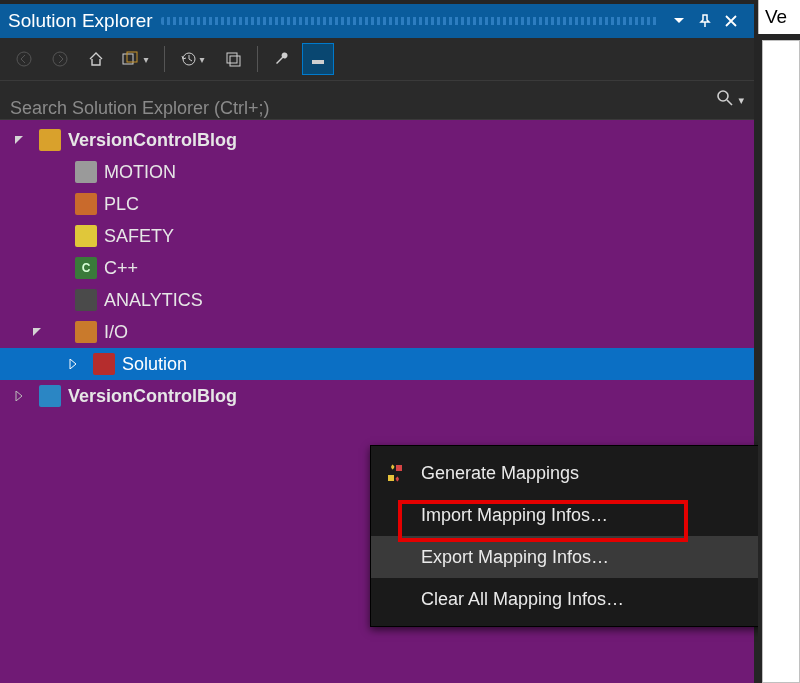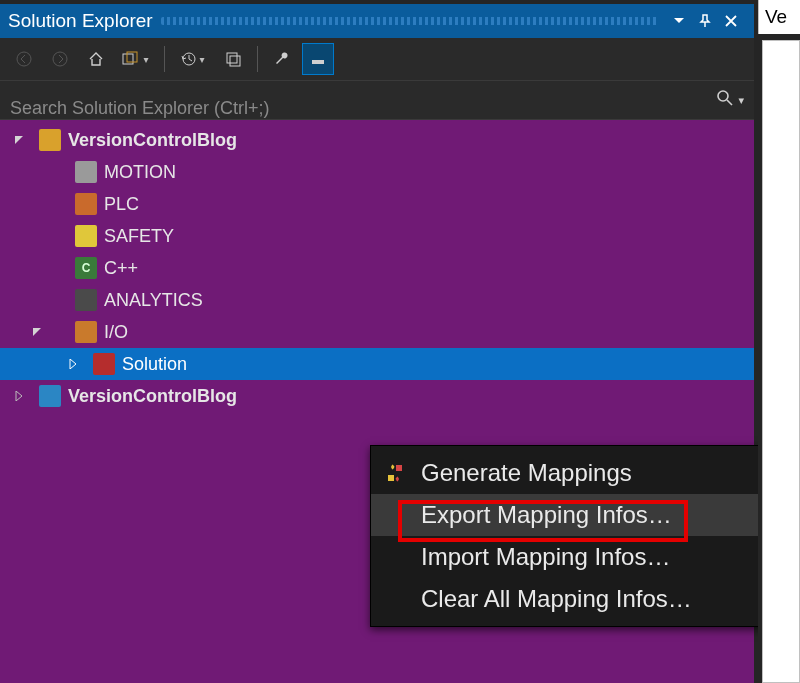--- a/index.html
+++ b/index.html
@@ -21,21 +21,21 @@
   .searchbar .sicon{flex:0 0 auto;display:flex;align-items:center;gap:4px;}
   .tree{padding:4px 0 0 0;}
   .row{height:32px;display:flex;align-items:center;font-size:18px;color:#e6e6e6;white-space:nowrap;}
   .row .ind{display:inline-block;height:1px;}
   .row .arrow{width:18px;display:inline-flex;justify-content:center;color:#bbb;}
   .row .arrow svg{display:block;}
   .row .ico{width:24px;height:24px;display:inline-flex;align-items:center;justify-content:center;margin-right:6px;}
   .row.selected{background:#0b6fc4;color:#fff;}
   .row.bold .lbl{font-weight:600;}
   .ctxmenu{position:absolute;left:370px;top:445px;width:430px;background:#1a1a1a;border:1px solid #000;box-shadow:0 3px 8px rgba(0,0,0,.6);padding:6px 0;}
-  .ctx-item{height:42px;display:flex;align-items:center;font-size:24px;color:#eaeaea;padding:0 14px 0 8px;}
+  .ctx-item{height:42px;display:flex;align-items:center;font-size:18px;color:#eaeaea;padding:0 14px 0 8px;}
   .ctx-item .cico{width:32px;display:inline-flex;justify-content:center;margin-right:10px;}
   .ctx-item.hover{background:#3a3a3a;}
   .highlight{position:absolute;left:398px;top:500px;width:290px;height:42px;border:4px solid #e40000;pointer-events:none;box-sizing:border-box;}
   .rightstub{position:absolute;left:758px;top:0;width:42px;height:683px;background:#252525;}
   .rightstub .tab{height:34px;background:#ffffff;display:flex;align-items:center;color:#000;font-size:19px;padding-left:6px;border-left:1px solid #c0c0c0;}
   .rightstub .body{position:absolute;left:4px;top:40px;right:0;bottom:0;background:#fff;border:1px solid #c0c0c0;}
   
   .ibox{width:22px;height:22px;border-radius:2px;display:flex;align-items:center;justify-content:center;font-size:12px;font-weight:bold;color:#222;}
   .i-sol{background:#393939;border:1px solid #555;}
   .i-sol::after{content:'';width:8px;height:8px;background:#b444c4;display:block;}
@@ -260,27 +260,27 @@
     <span class="cico">
       <svg width="20" height="20" viewBox="0 0 20 20">
         <rect x="11" y="2" width="6" height="6" fill="#d64545"></rect>
         <rect x="3" y="12" width="6" height="6" fill="#e6c23a"></rect>
         <path d="M6 4h3M9 4l-2-2M9 4l-2 2" stroke="#e6c23a" stroke-width="1.5" fill="none"></path>
         <path d="M14 16h-3M11 16l2-2M11 16l2 2" stroke="#d64545" stroke-width="1.5" fill="none"></path>
       </svg>
     </span>
     <span>Generate Mappings</span>
   </div>
+  <div class="ctx-item">
+    <span class="cico"></span>
+    <span>Import Mapping Infos…</span>
+  </div>
   <div class="ctx-item hover">
     <span class="cico"></span>
     <span>Export Mapping Infos…</span>
-  </div>
-  <div class="ctx-item">
-    <span class="cico"></span>
-    <span>Import Mapping Infos…</span>
   </div>
   <div class="ctx-item">
     <span class="cico"></span>
     <span>Clear All Mapping Infos…</span>
   </div>
 </div>
 
 <div class="highlight"></div>
 
 <div class="rightstub">

